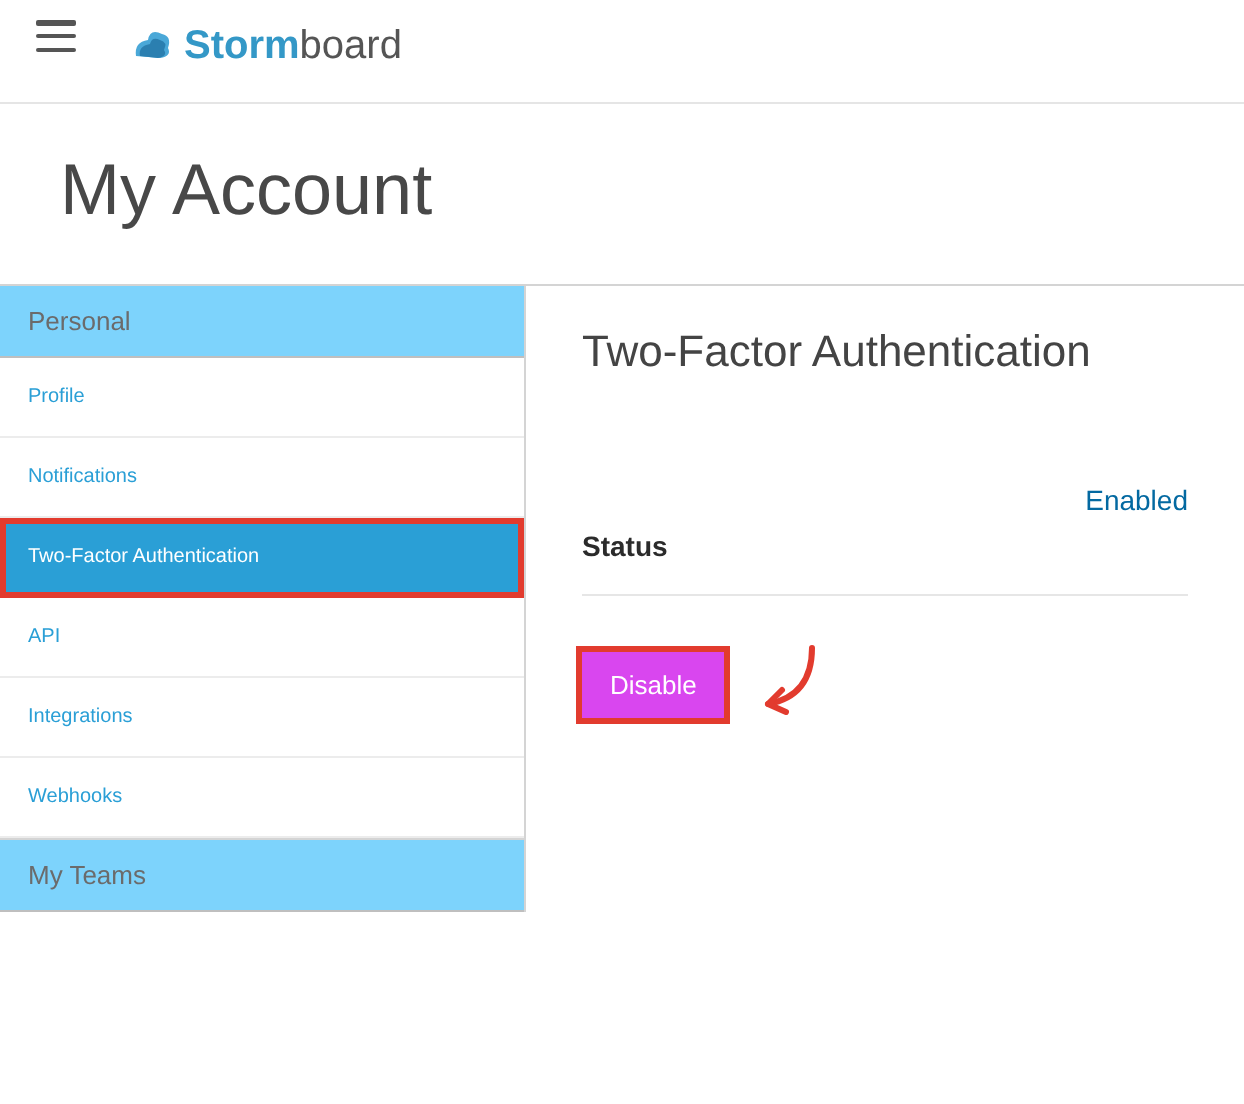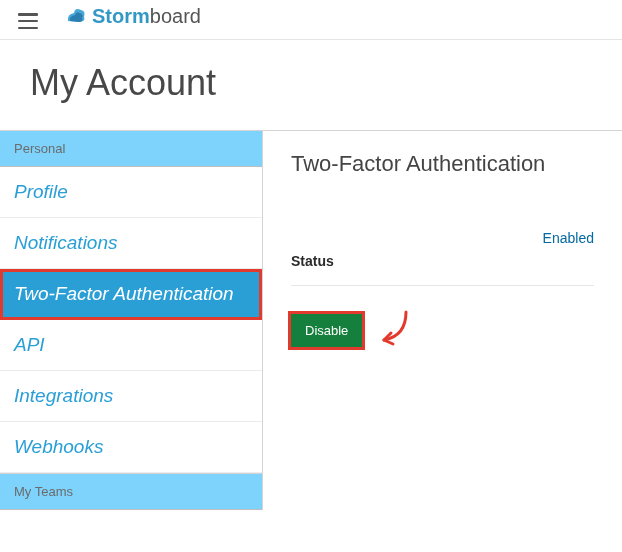--- a/index.html
+++ b/index.html
@@ -1,43 +1,43 @@
 <!DOCTYPE html>
 <html><head>
   <meta charset="utf-8">
   <style>
     * { margin: 0; padding: 0; box-sizing: border-box; }
     body { font-family: -apple-system, BlinkMacSystemFont, "Segoe UI", Helvetica, Arial, sans-serif; background: #fff; width: 622px; height: 552px; overflow: hidden; }
     
-    .topbar { display: flex; align-items: flex-end; padding: 10px 18px; border-bottom: 1px solid #e5e5e5; height: 40px; }
+    .topbar { display: flex; align-items: flex-start; padding: 10px 18px; border-bottom: 1px solid #e5e5e5; height: 52px; }
     .hamburger { width: 20px; height: 16px; display: flex; flex-direction: column; justify-content: space-between; cursor: pointer; margin-right: 24px; }
     .hamburger span { display: block; height: 2.5px; background: #555; border-radius: 1px; }
     .logo { display: flex; align-items: center; }
     .logo-mark { width: 26px; height: 26px; position: relative; margin-right: 4px; }
     .logo-text { font-size: 20px; color: #555; font-weight: 400; }
     .logo-text .storm { color: #3498c7; font-weight: 600; }
     
     .page-title { font-size: 36px; font-weight: 400; color: #484848; padding: 22px 30px 26px; }
     
     .layout { display: flex; border-top: 1px solid #d4d4d4; }
     
     .sidebar { width: 263px; border-right: 1px solid #d4d4d4; }
     .sidebar-section-label { background: #7dd3fc; color: #6b6b6b; font-size: 13px; padding: 10px 14px; border-bottom: 1px solid #bfbfbf; border-top: 1px solid #d4d4d4; }
     .sidebar-section-label.first { border-top: none; }
-    .sidebar-item { display: block; padding: 14px 14px; color: #2a9fd6; font-size: 19px; border-bottom: 1px solid #ececec; cursor: pointer; font-style: italic; }
+    .sidebar-item { display: block; padding: 14px 14px; color: #2a9fd6; font-size: 10px; border-bottom: 1px solid #ececec; cursor: pointer; }
     .sidebar-item.active { background: #2a9fd6; color: #fff; outline: 3px solid #e23b2e; outline-offset: -3px; }
     
     .main { flex: 1; padding: 20px 28px; }
     .main h2 { font-size: 22px; font-weight: 400; color: #444; margin-bottom: 18px; }
     .status-row { display: flex; justify-content: space-between; align-items: center; padding: 12px 0 16px; border-bottom: 1px solid #e6e6e6; font-size: 14px; }
     .status-label { font-weight: 700; color: #2b2b2b; margin-top: 46px; }
     .status-value { color: #0369a1; font-weight: 500; }
     
     .action-row { margin-top: 22px; position: relative; display: flex; align-items: center; }
-    .disable-btn { background: #15803d; color: #fff; border: none; padding: 9px 14px; font-size: 13px; font-weight: 500; cursor: pointer; outline: 3px solid #e23b2e; outline-offset: 0px; }
+    .disable-btn { background: #d946ef; color: #fff; border: none; padding: 9px 14px; font-size: 13px; font-weight: 500; cursor: pointer; outline: 3px solid #e23b2e; outline-offset: 0px; }
     .annot-arrow { margin-left: 14px; }
   </style>
 </head>
 <body>
 
 <div class="topbar">
   <div class="hamburger">
     <span></span>
       <span></span>
       <span></span>

